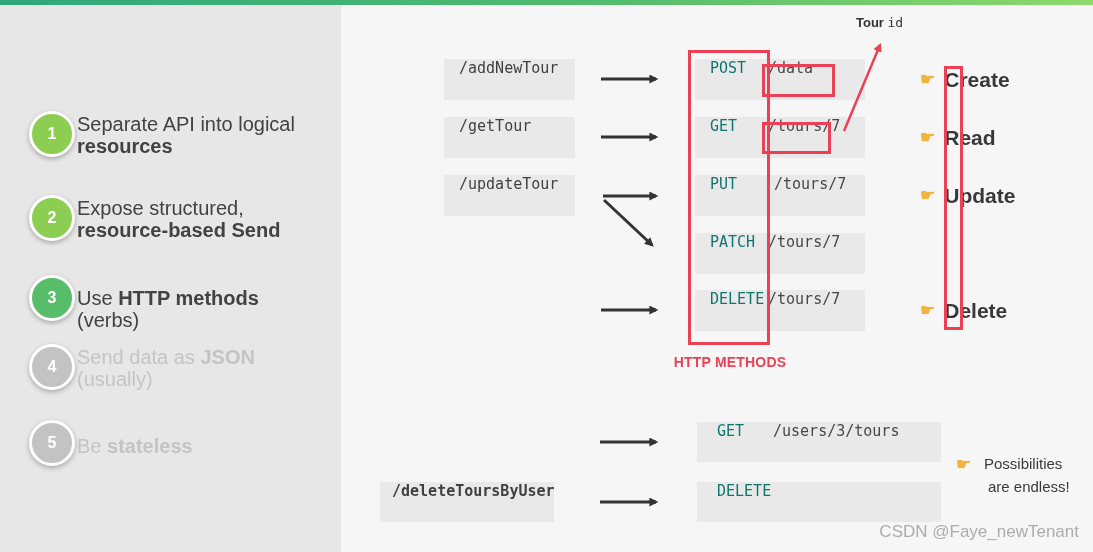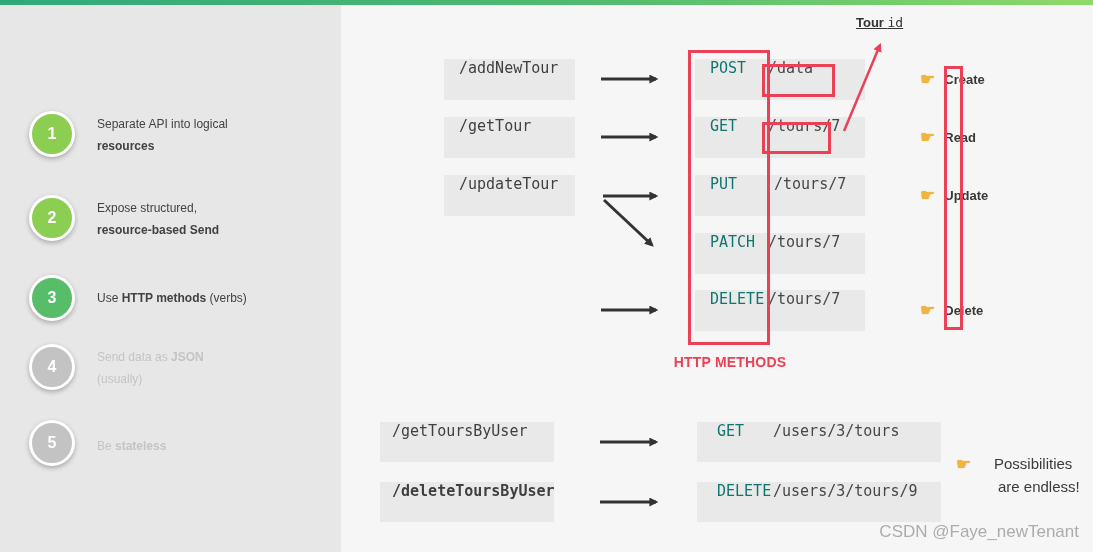--- a/index.html
+++ b/index.html
@@ -22,22 +22,22 @@
     position:absolute; left:29px; width:46px; height:46px;
     border-radius:50%; border:3px solid #ffffff;
     box-shadow:0 2px 5px rgba(0,0,0,.28);
     display:flex; align-items:center; justify-content:center;
     color:#ffffff; font-weight:bold; font-size:16px;
   }
   .badge-green-light { background:#8bce51; }
   .badge-green { background:#57bd68; }
   .badge-gray { background:#c3c3c3; }
   .step-text {
-    position:absolute; left:97px; width:240px;
-    font-size:12px; line-height:22px; color:#424242;
+    position:absolute; left:77px; width:240px;
+    font-size:20px; line-height:22px; color:#424242;
   }
   .step-text b { font-weight:bold; }
   .step-text.inactive { color:#c4c4c4; }
   .mono { font-family:"DejaVu Sans Mono", monospace; }
   .box {
     position:absolute; background:#e9e9e9; height:41px;
     display:flex; 
     font-family:"DejaVu Sans Mono", monospace;
     font-size:15px; color:#3f3f3f;
   }
@@ -45,38 +45,38 @@
   .endpoint-box-wide { left:380px; width:174px; height:40px; padding-left:12px; }
   .method-box { left:695px; width:170px; padding-left:15px; }
   .method-box-wide { left:697px; width:244px; height:40px; padding-left:20px; }
   .method-label { display:inline-block; width:58px; font-weight:normal; color:#0f766e; }
   .method-box-wide .method-label { width:56px; }
   .url-label { color:#474747; }
   .crud-item {
     position:absolute; left:920px; height:41px;
     display:flex; align-items:center; gap:9px;
   }
-  .crud-label { font-size:13px; font-weight:600; color:#383838; }
+  .crud-label { font-size:21px; font-weight:600; color:#383838; }
   .finger {
     color:#f0b53e; font-size:17px; line-height:1;
     text-shadow:0 0 1px #d99a27;
     font-family:"DejaVu Sans", sans-serif;
   }
   .red-outline {
     position:absolute; border:3px solid #ea4157; background:transparent;
   }
   .red-label {
     position:absolute; color:#ea4157; font-weight:bold; font-size:14px;
     text-align:center; line-height:19px; letter-spacing:.2px;
   }
   .callout {
-    position:absolute; font-size:13px; color:#333333; font-weight:bold;text-decoration:underline;
+    position:absolute; font-size:13px; color:#333333; font-weight:bold;
   }
   .callout .mono { font-weight:normal; font-size:13px; }
-  .note-line { position:absolute; font-size:15px; color:#3a3a3a;margin-left:10px; }
+  .note-line { position:absolute; font-size:15px; color:#3a3a3a; }
   .watermark {
     position:absolute; right:14px; top:522px; font-size:17px; color:#acacac;
   }
   svg.arrows { position:absolute; left:0; top:0; pointer-events:none; }
 </style>
 </head>
 <body>
 
 <div class="canvas">
   <div class="top-strip"></div>
@@ -186,33 +186,29 @@
   <div class="red-outline" style="left:944px; top:66px; width:19px; height:264px;"></div>
 
   <div class="red-label" style="left:650px; top:353px; width:160px;">
     <span>HTTP METHODS</span>
   </div>
 
   <div class="callout" style="left:856px; top:15px;">
     <span>Tour </span><span class="mono">id</span>
   </div>
 
-  <div class="box endpoint-box-wide" style="top:422px;">
-    <span>/getToursByUser</span>
-  </div>
   <div class="box endpoint-box-wide" style="top:482px;font-weight:bold;">
     <span>/deleteToursByUser</span>
   </div>
   <div class="box method-box-wide" style="top:422px;">
     <span class="method-label">GET</span>
     <span class="url-label">/users/3/tours</span>
   </div>
   <div class="box method-box-wide" style="top:482px;">
     <span class="method-label">DELETE</span>
-    <span class="url-label">/users/3/tours/9</span>
   </div>
 
   <span class="finger" style="position:absolute; left:956px; top:456px;">☛</span>
   <div class="note-line" style="left:984px; top:455px;">
     <span>Possibilities</span>
   </div>
   <div class="note-line" style="left:988px; top:478px;">
     <span>are endless!</span>
   </div>
 

